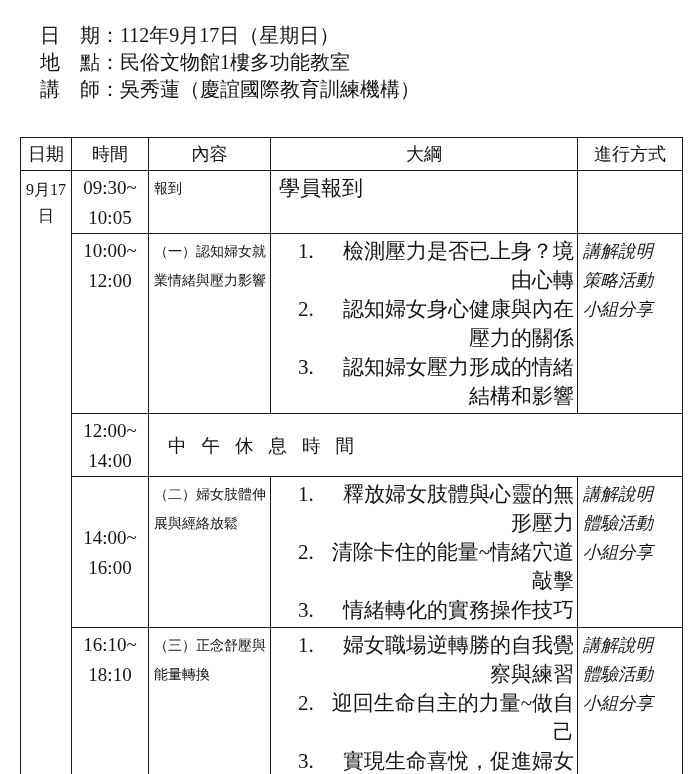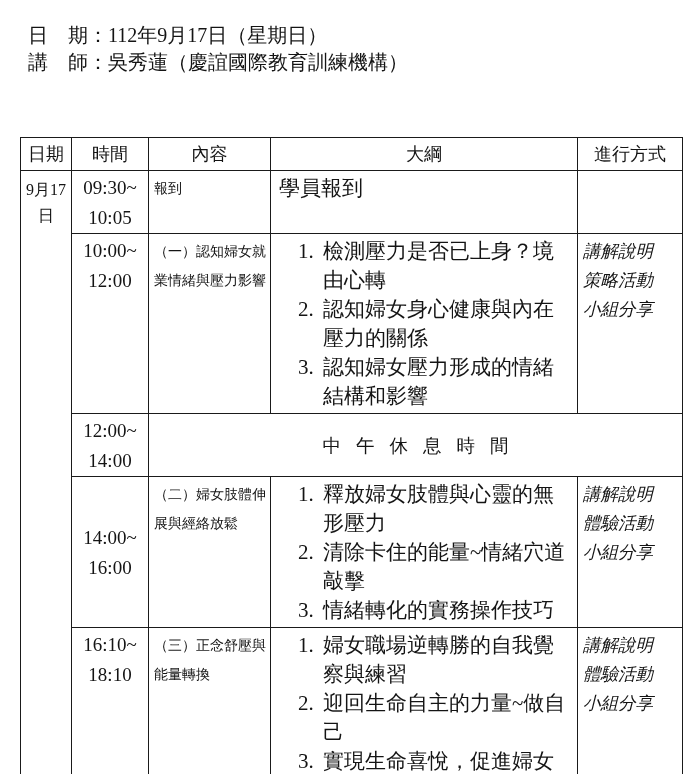--- a/index.html
+++ b/index.html
@@ -23,20 +23,21 @@
   }
   .doc-title {
     font-size: 20px;
     line-height: 30px;
     white-space: nowrap;
   }
   .doc-info {
     font-size: 20px;
     line-height: 27px;
     white-space: nowrap;
+    margin-left: 12px;
   }
   table.schedule {
     position: absolute;
     left: 20px;
     top: 137px;
     width: 662px;
     border-collapse: collapse;
     table-layout: fixed;
   }
   table.schedule th,
@@ -79,45 +80,47 @@
     line-height: 29px;
     padding: 3px 3px 2px 11px;
   }
   .outline-cell ol {
     margin: 0;
     padding-left: 37px;
     list-style: decimal outside;
   }
   .outline-cell li {
     padding-left: 4px;
+    text-align: right;
   }
   .outline-plain {
     padding-left: 8px;
   }
   .method-cell {
     vertical-align: top;
     font-size: 17.5px;
     line-height: 29px;
     padding: 3px 2px 2px 5px;
     font-style: italic;
   }
   .lunch-cell {
-    text-align: center;
+    text-align: left;
     vertical-align: middle;
     font-size: 18.5px;
     letter-spacing: 15px;
     text-indent: 15px;
     padding: 4px;
   }
 </style>
 </head>
 <body>
 
 <div class="doc-header">
   <div class="doc-info">日　期：112年9月17日（星期日）</div>
+  <div class="doc-info">地　點：民俗文物館1樓多功能教室</div>
   <div class="doc-info">講　師：吳秀蓮（慶誼國際教育訓練機構）</div>
 </div>
 
 <table class="schedule">
   <colgroup>
     <col style="width:51px">
     <col style="width:77px">
     <col style="width:122px">
     <col style="width:307px">
     <col style="width:105px">

